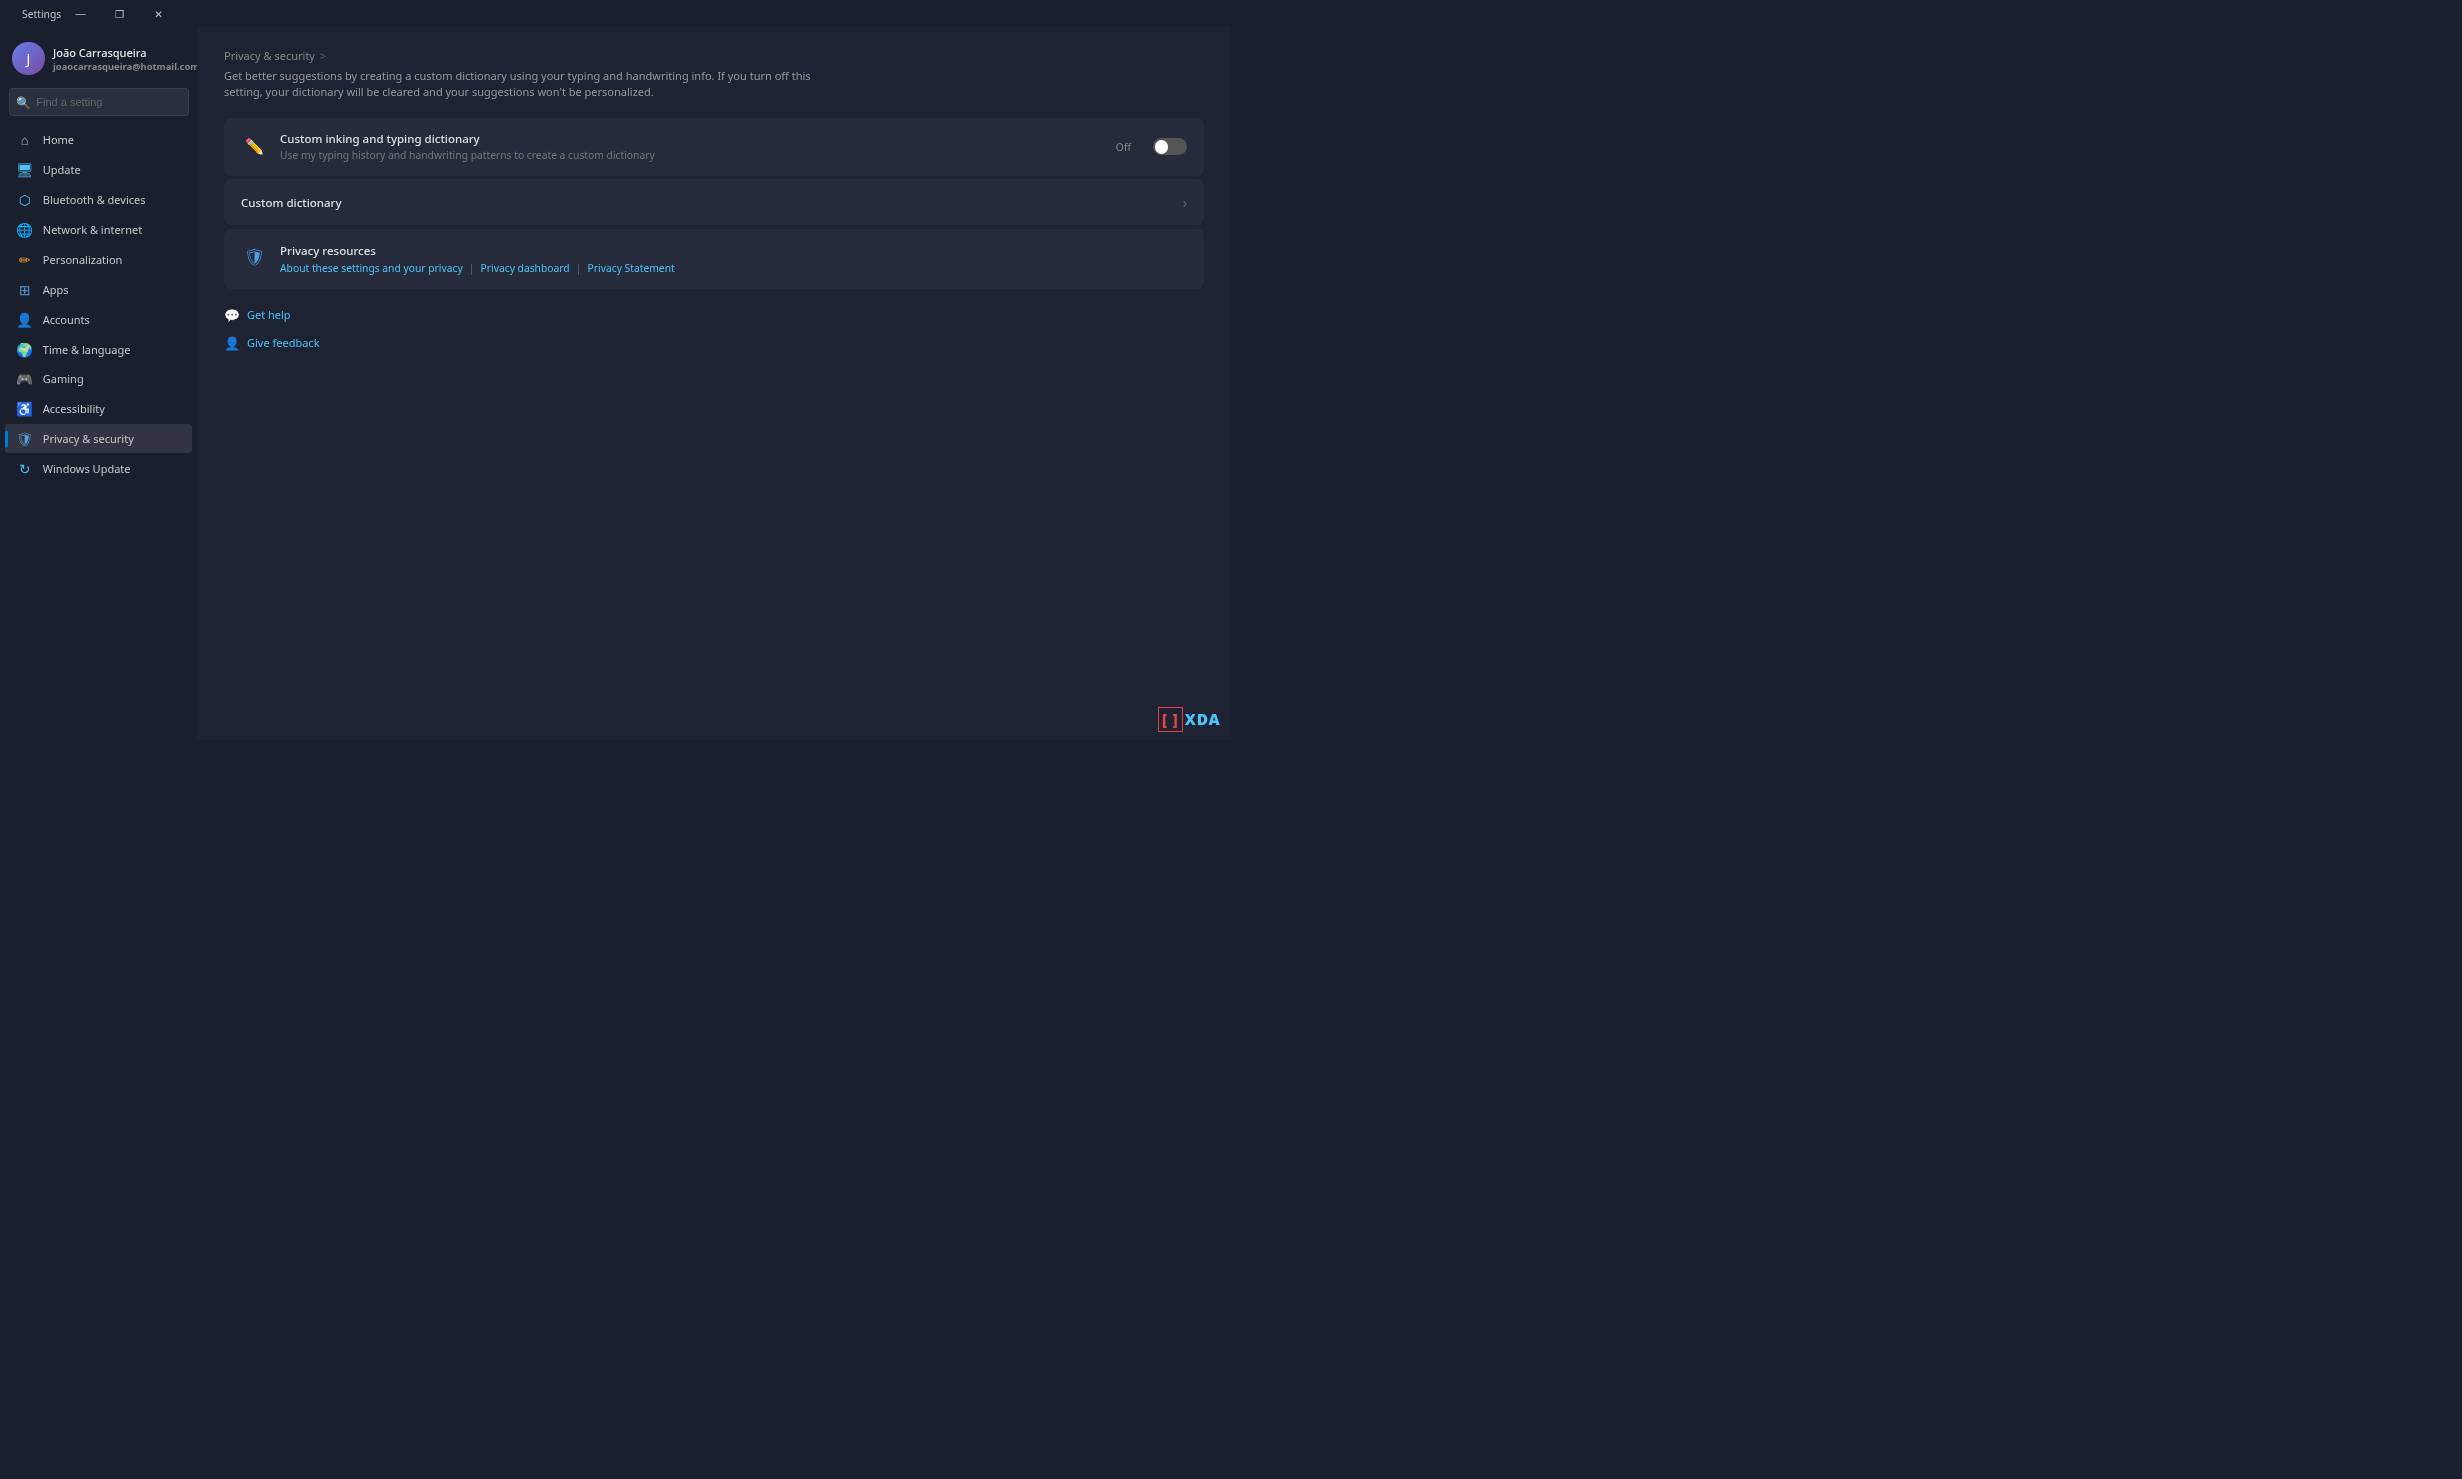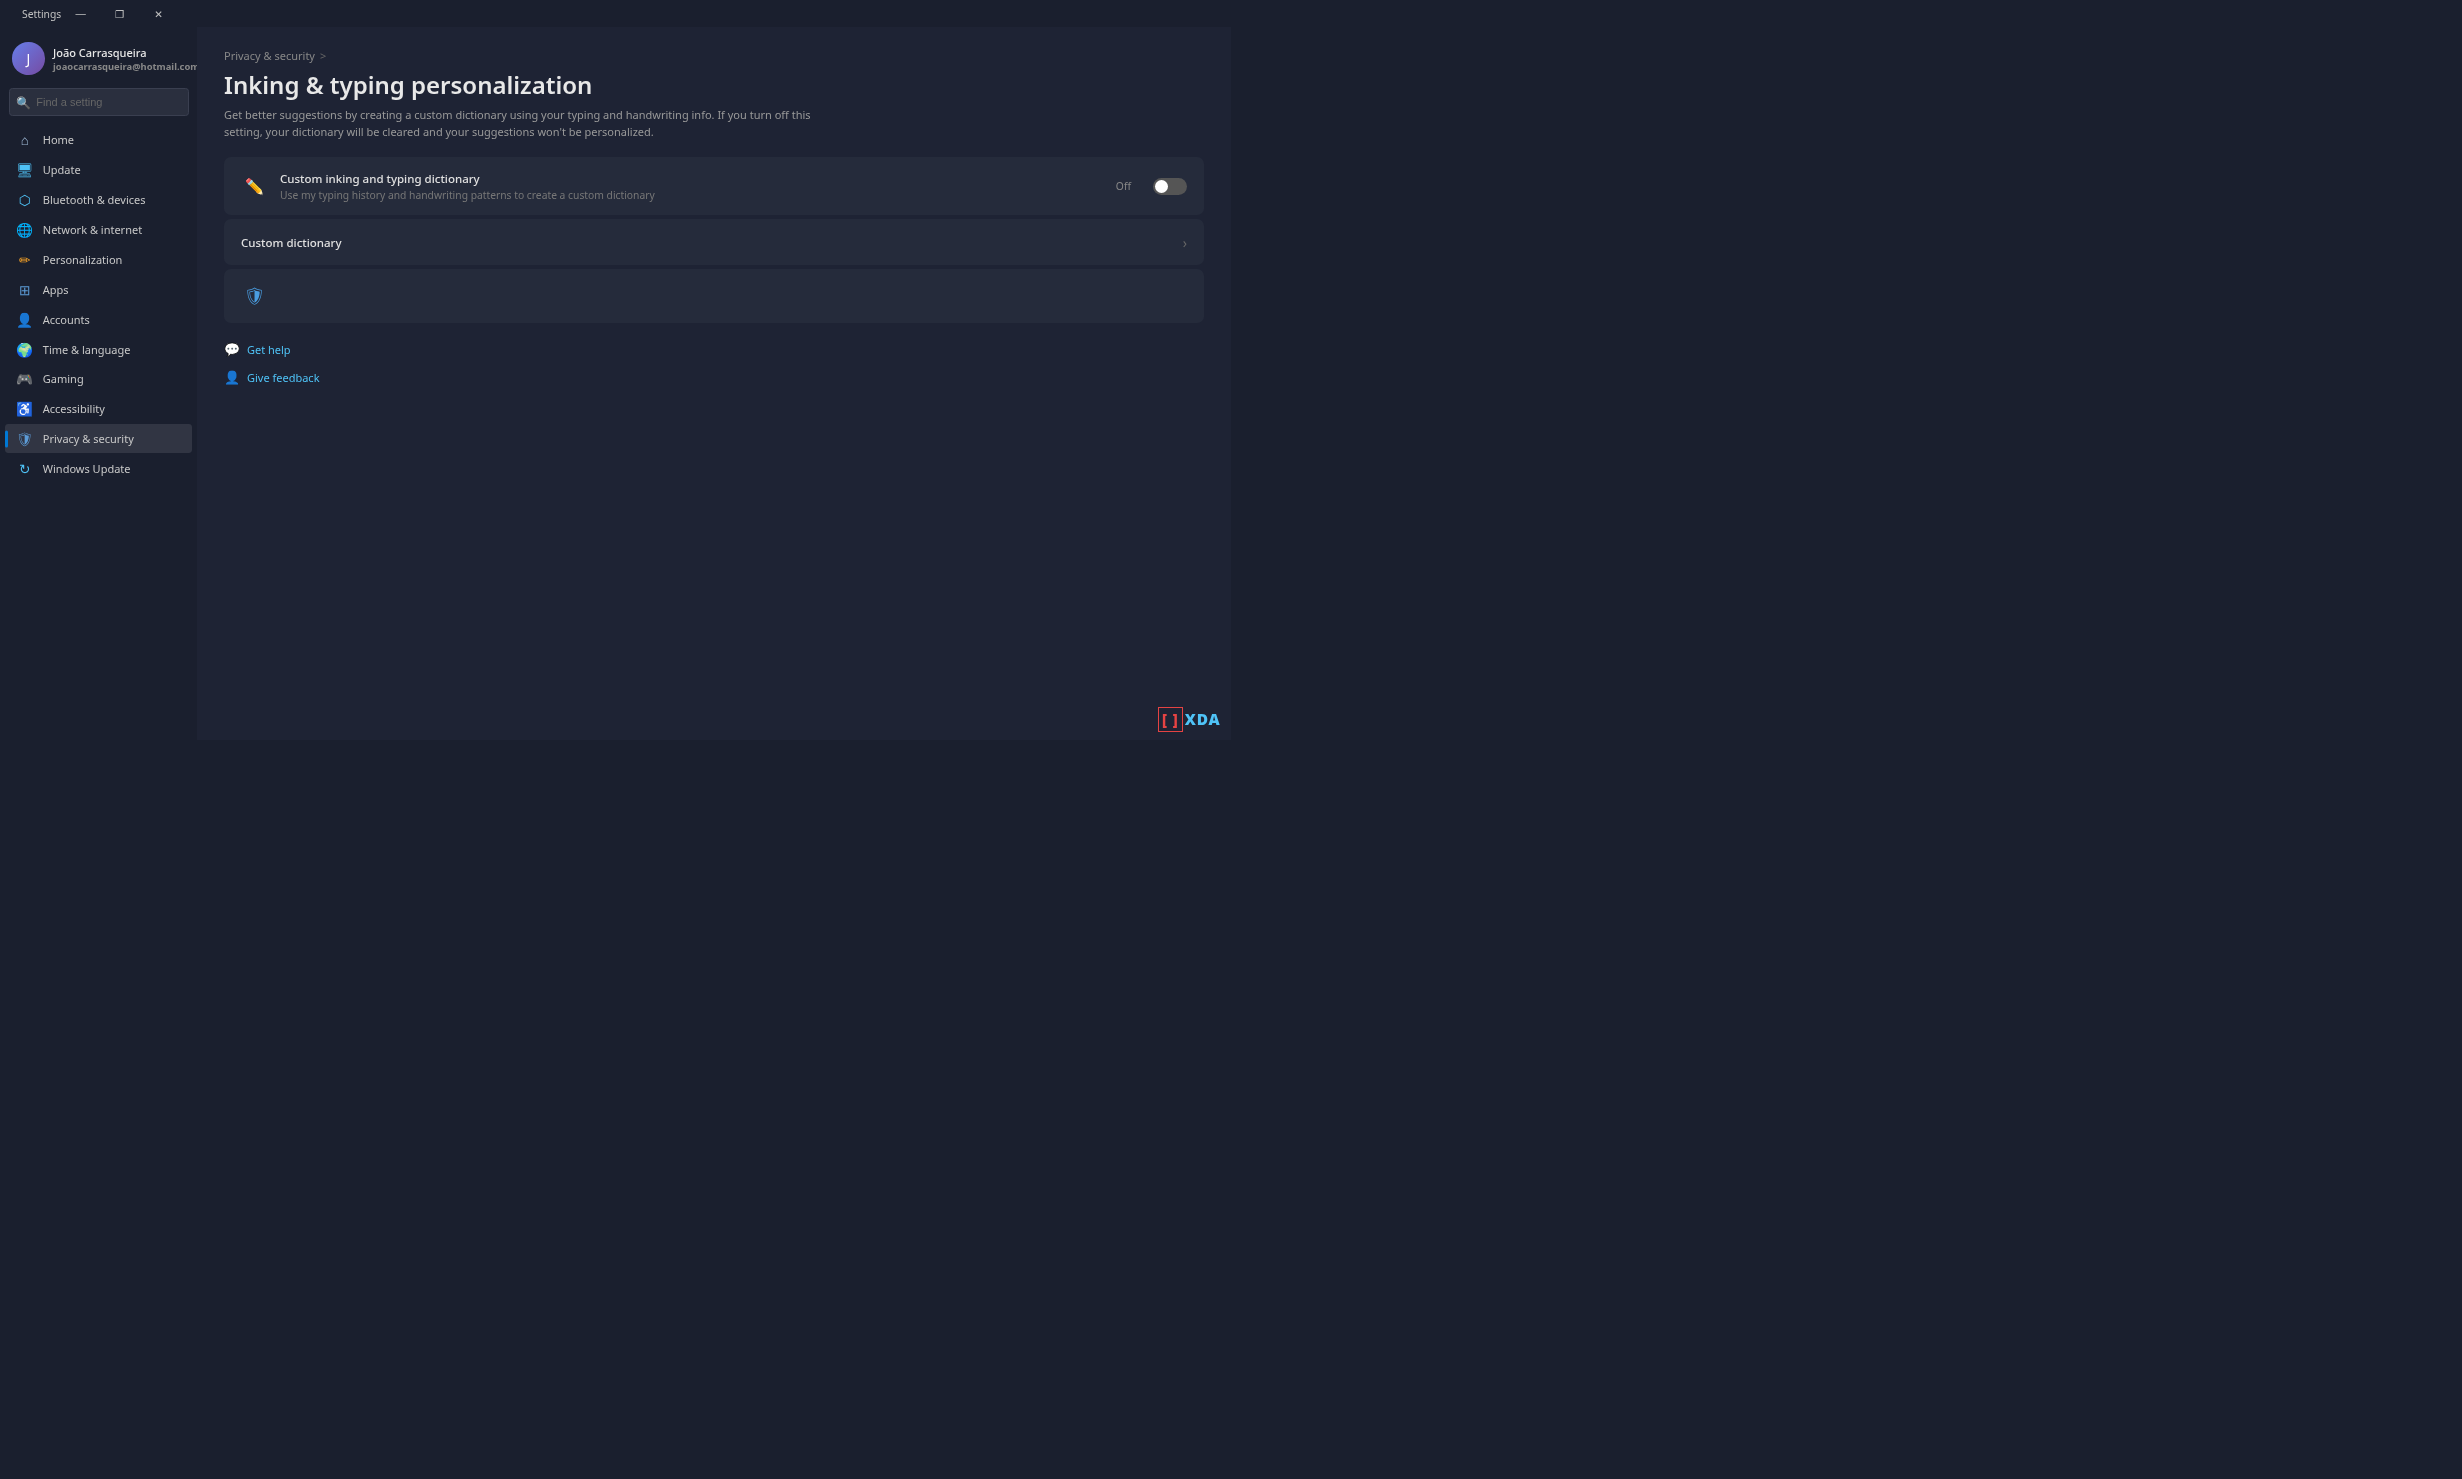--- a/index.html
+++ b/index.html
@@ -408,21 +408,20 @@
       </div>
   </div>
 
   <div class="main-content">
 
     <div class="breadcrumb">
       <span class="breadcrumb-parent">Privacy &amp; security</span>
       <span class="breadcrumb-sep">&gt;</span>
     </div>
 
-    <h1 class="page-title">Inking &amp; typing personalization</h1>
     <p class="page-desc">Get better suggestions by creating a custom dictionary using your typing and handwriting info. If you turn off this setting, your dictionary will be cleared and your suggestions won't be personalized.</p>
 
     <div class="settings-card">
       <div class="setting-row">
         <div class="setting-icon">✏️</div>
         <div class="setting-text">
           <div class="setting-name">Custom inking and typing dictionary</div>
           <div class="setting-desc">Use my typing history and handwriting patterns to create a custom dictionary</div>
         </div>
         <div class="setting-control">
@@ -438,20 +437,30 @@
           <div class="setting-name">Custom dictionary</div>
         </div>
         <div class="setting-control">
           <span class="chevron-right">›</span>
         </div>
       </div>
     </div>
 
     <div class="privacy-card settings-card">
       <div class="privacy-shield">🛡</div>
+      <div class="privacy-content">
+        <div class="privacy-title">Privacy resources</div>
+        <div class="privacy-links">
+          <a class="privacy-link" href="#">About these settings and your privacy</a>
+          <span class="privacy-sep">|</span>
+          <a class="privacy-link" href="#">Privacy dashboard</a>
+          <span class="privacy-sep">|</span>
+          <a class="privacy-link" href="#">Privacy Statement</a>
+        </div>
+      </div>
     </div>
 
     <div class="help-section">
       <div class="help-item">
         <span class="help-icon">💬</span>
         <span class="help-text">Get help</span>
       </div>
       <div class="help-item">
         <span class="help-icon">👤</span>
         <span class="help-text">Give feedback</span>

